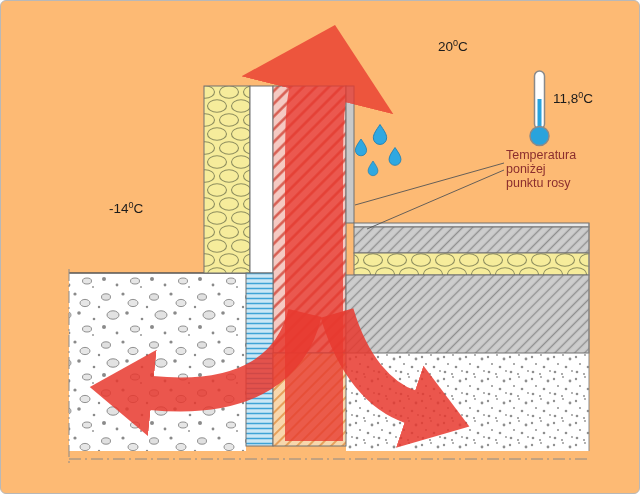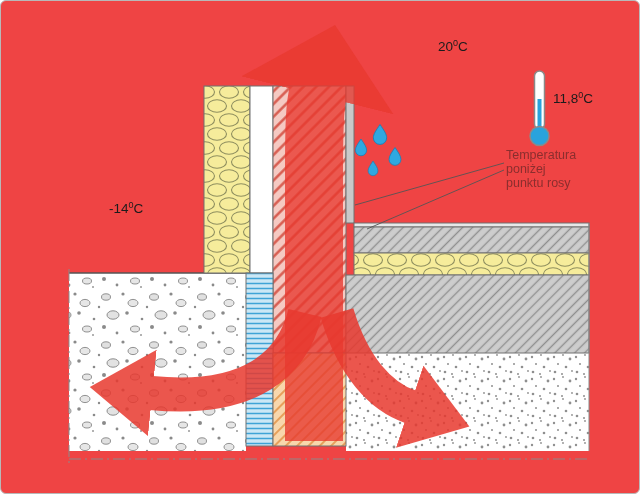--- a/index.html
+++ b/index.html
@@ -1,17 +1,17 @@
 <!DOCTYPE html>
 <html><head>
 <meta charset="utf-8">
 <style>
   html,body{margin:0;padding:0;background:#fff;}
   .frame{
-    width:640px;height:494px;position:relative;background:#ef4444;
+    width:640px;height:494px;position:relative;background:#fdba74;
     border:1px solid #b8b8b8;border-radius:6px;overflow:hidden;box-sizing:border-box;
     font-family:"Liberation Sans", sans-serif;
   }
   svg{display:block;}
   .temp{font-family:"Liberation Sans",sans-serif;font-size:13.5px;fill:#1c1c1c;}
   .sup{font-size:9px;}
   .ann{font-family:"Liberation Sans",sans-serif;font-size:12.5px;fill:#8b2e2e;}
   .outline{stroke:#707070;stroke-width:1;}
 </style>
 </head>

